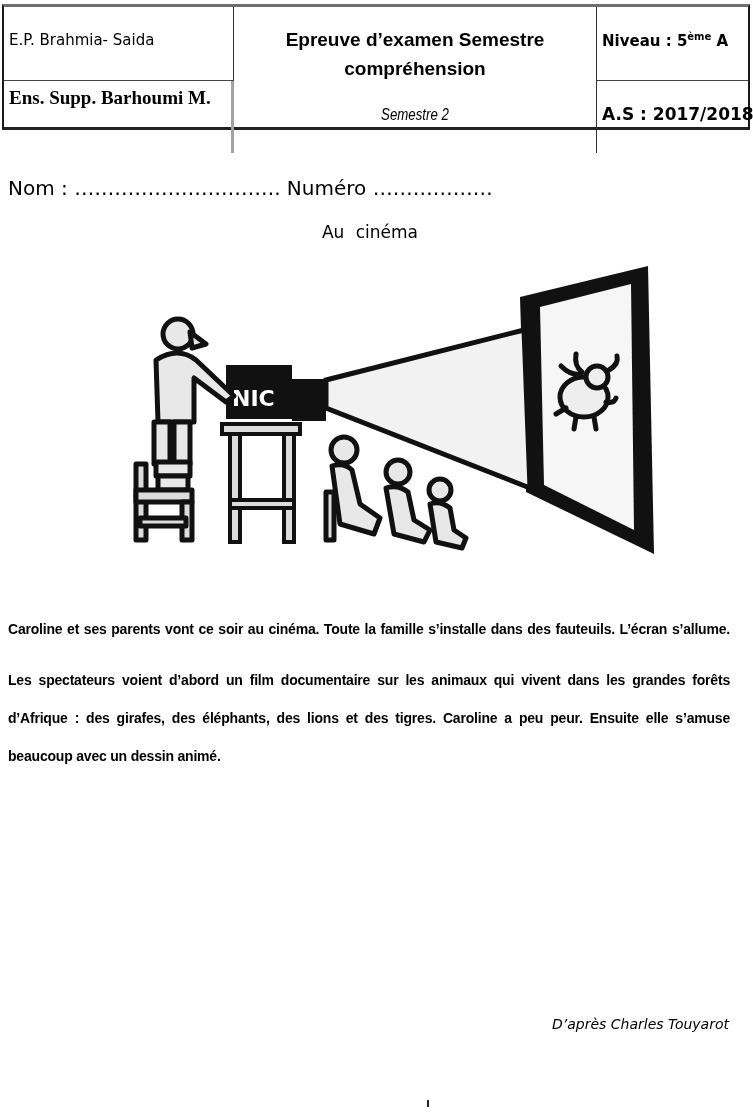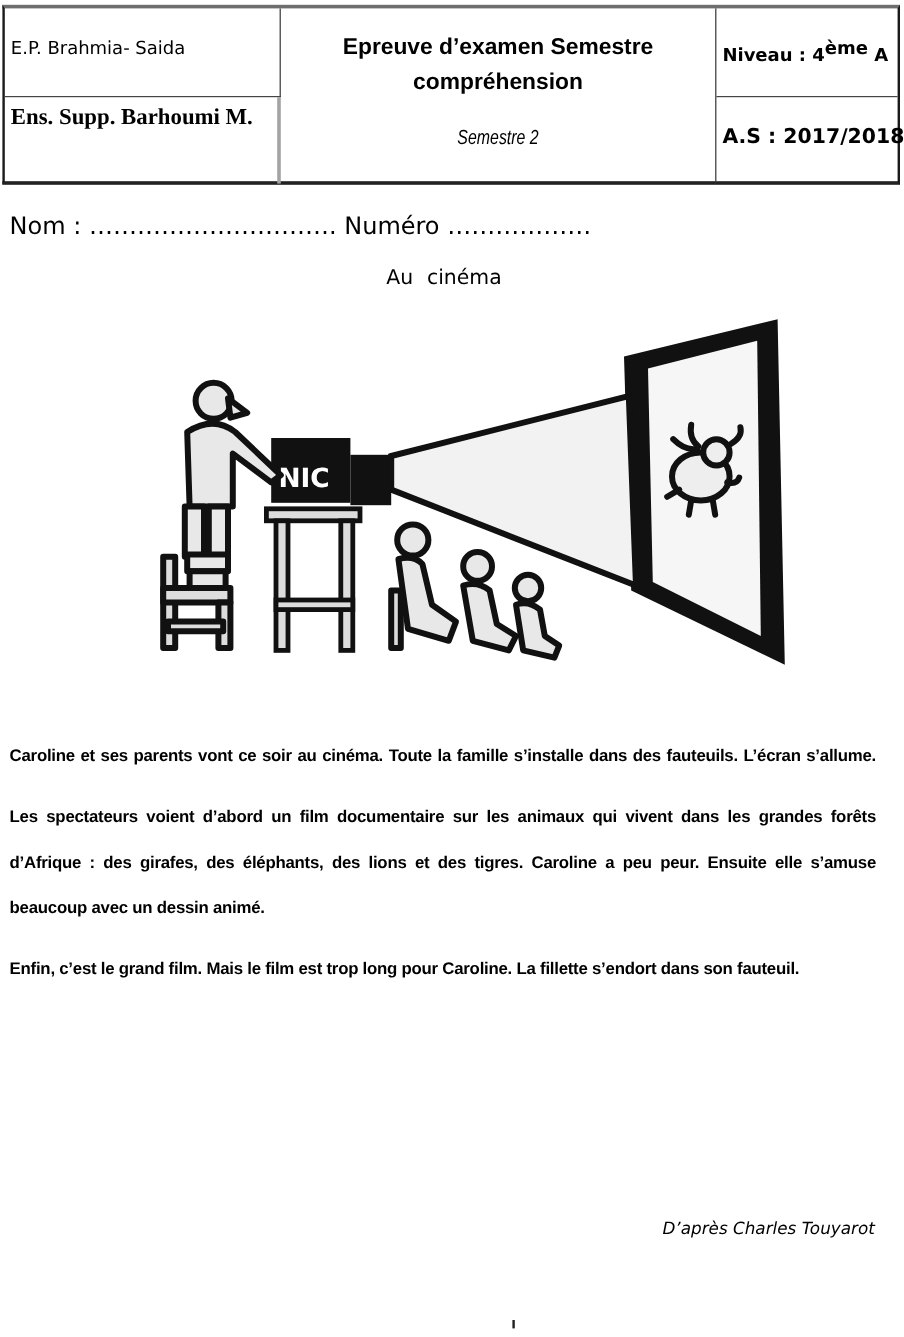--- a/index.html
+++ b/index.html
@@ -1,35 +1,35 @@
 <!DOCTYPE html>
 <html><head>
   <meta charset="utf-8">
   <style>
     html, body { margin: 0; padding: 0; background: #ffffff; }
     body { width: 753px; height: 1114px; position: relative; overflow: hidden; color: #000; }
 
     .header-table {
-      position: absolute; left: 2px; top: 4px; width: 748px; height: 150px;
+      position: absolute; left: 2px; top: 4px; width: 748px; height: 126px;
       border: 2px solid #1a1a1a; border-top: 3px solid #6e6e6e; border-bottom: 3px solid #222;
       box-sizing: border-box;
     }
     .cell { position: absolute; box-sizing: border-box; }
     .c-left-top { left: 0; top: 0; width: 230px; height: 74px; border-right: 1px solid #333; border-bottom: 1px solid #444; }
     .c-left-bot { left: 0; top: 74px; width: 230px; height: 72px; border-right: 3px solid #a3a3a3; }
     .c-mid { left: 230px; top: 0; width: 363px; height: 146px; border-right: 1px solid #333; }
     .c-right-top { left: 593px; top: 0; width: 151px; height: 74px; border-bottom: 1px solid #444; }
     .c-right-bot { left: 593px; top: 74px; width: 151px; height: 72px; }
 
     .school { position: absolute; left: 5px; top: 24px; font-family: "DejaVu Sans", sans-serif; font-size: 15px; }
     .teacher { position: absolute; left: 5px; top: 4px; width: 220px; font-family: "Liberation Serif", serif; font-weight: bold; font-size: 19px; line-height: 26px; }
     .exam-title { position: absolute; left: 0; top: 18px; width: 100%; text-align: center; font-family: "Liberation Sans", sans-serif; font-weight: bold; font-size: 19px; line-height: 29px; }
     .semester { position: absolute; left: 0; top: 98px; width: 100%; text-align: center; font-family: "Liberation Sans Narrow", "Liberation Sans", sans-serif; font-style: italic; font-size: 17px; transform: scaleX(0.78); }
     .level { position: absolute; left: 5px; top: 24px; font-family: "DejaVu Sans", sans-serif; font-weight: bold; font-size: 15px; white-space: nowrap; }
-    .level sup { font-size: 15px; }
+    .level sup { font-size: 10px; }
     .year { position: absolute; left: 5px; top: 23px; font-family: "DejaVu Sans", sans-serif; font-weight: bold; font-size: 17px; white-space: nowrap; }
 
     .name-line { position: absolute; left: 8px; top: 176px; font-family: "DejaVu Sans", sans-serif; font-size: 20px; white-space: nowrap; }
     .text-title { position: absolute; left: 0; top: 222px; width: 740px; text-align: center; font-family: "DejaVu Sans", sans-serif; font-weight: normal; font-size: 17px; word-spacing: 6px; }
 
     .illustration { position: absolute; left: 126px; top: 262px; width: 540px; height: 295px; }
 
     .story { position: absolute; left: 8px; top: 610px; width: 722px; font-family: "Liberation Sans", sans-serif; font-weight: bold; font-size: 14px; }
     .para { text-align: justify; text-align-last: left; line-height: 38px; margin: 0 0 13px 0; letter-spacing: -0.2px; }
     .para.full-last { text-align-last: justify; }
@@ -44,21 +44,21 @@
     <span class="school">E.P. Brahmia- Saida</span>
   </div>
   <div class="cell c-left-bot">
     <span class="teacher">Ens. Supp. Barhoumi M.</span>
   </div>
   <div class="cell c-mid">
     <div class="exam-title">Epreuve d’examen Semestre compréhension</div>
     <div class="semester">Semestre 2</div>
   </div>
   <div class="cell c-right-top">
-    <span class="level"><span>Niveau : 4</span><sup>ème</sup><span> A</span></span>
+    <span class="level"><span>Niveau : 5</span><sup>ème</sup><span> A</span></span>
   </div>
   <div class="cell c-right-bot">
     <span class="year">A.S : 2017/2018</span>
   </div>
 </div>
 
 <div class="name-line">Nom : …………………………. Numéro ………………</div>
 
 <div class="text-title">Au cinéma</div>
 
@@ -116,17 +116,16 @@
       <path d="M260,226 q12,-4 22,4 l6,28 l16,10 l-6,12 l-30,-8 z"></path>
       <circle cx="314" cy="228" r="11"></circle>
       <path d="M304,242 q10,-4 20,4 l4,22 l12,8 l-4,10 l-26,-6 z"></path>
     </g>
   </svg>
 </div>
 
 <div class="story">
   <p class="para full-last"> Caroline et ses parents vont ce soir au cinéma. Toute la famille s’installe dans des fauteuils. L’écran s’allume.</p>
   <p class="para"> Les spectateurs voient d’abord un film documentaire sur les animaux qui vivent dans les grandes forêts d’Afrique : des girafes, des éléphants, des lions et des tigres. Caroline a peu peur. Ensuite elle s’amuse beaucoup avec un dessin animé.</p>
-  <p class="para">Enfin, c’est le grand film. Mais le film est trop long pour Caroline. La fillette s’endort dans son fauteuil.</p>
 </div>
 
 <div class="source">D’après Charles Touyarot</div>
 <div class="mark"></div>
 
 </body></html>

